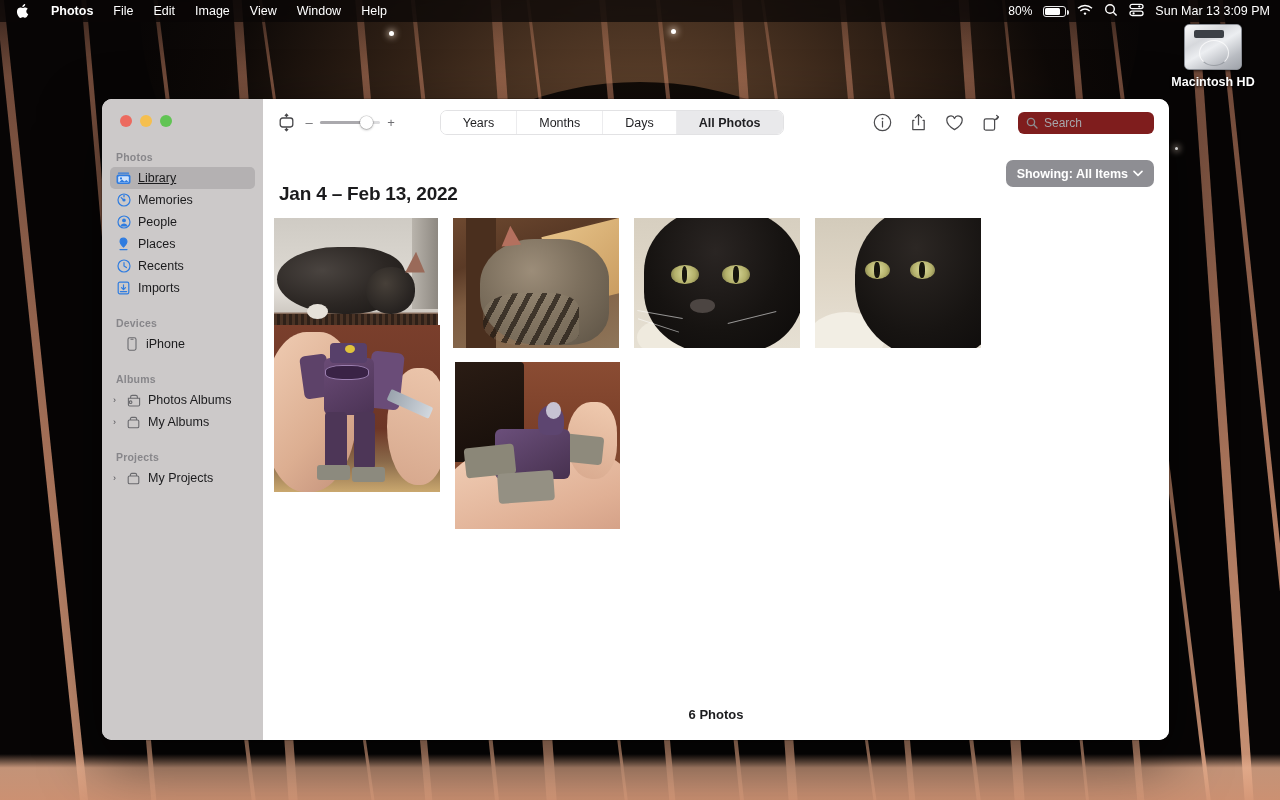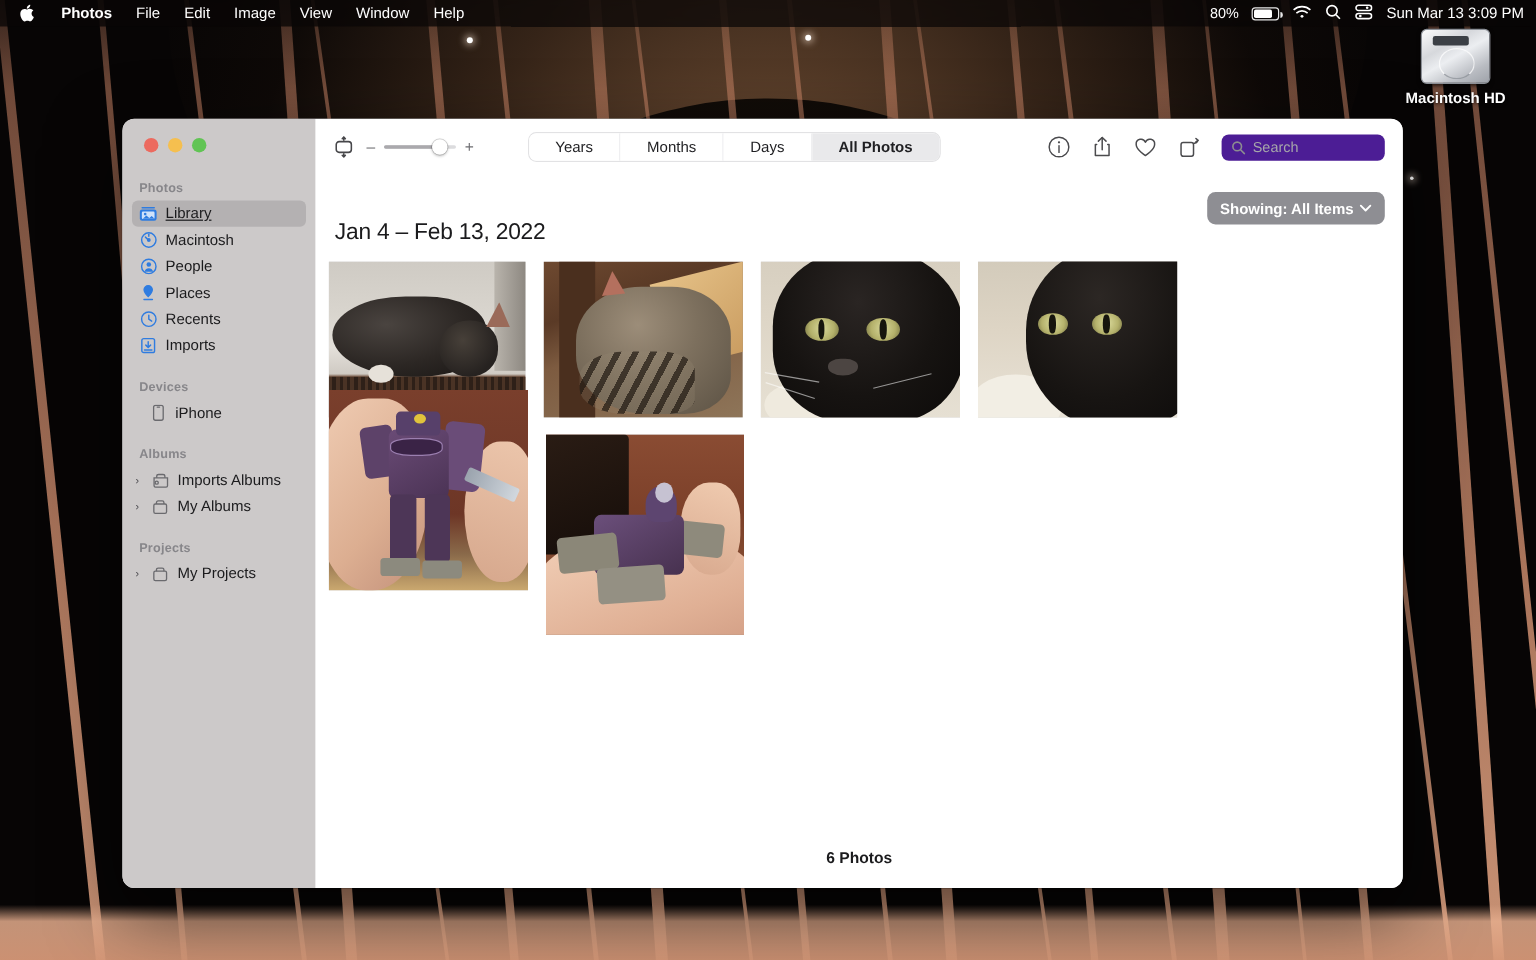--- a/index.html
+++ b/index.html
@@ -100,32 +100,32 @@
     margin:0 auto;
   }
   .seg .s {
     padding:0 22px; font-size:12.5px; color:#1f1f22; display:flex; align-items:center;
     border-right:1px solid #ececee; background:#fff;
   }
   .seg .s:last-child { border-right:none; }
   .seg .s.active { background:#e9e9eb; font-weight:bold; }
   .tb-right { display:flex; align-items:center; gap:18px; margin-left:auto; }
   .search-box {
-    width:136px; height:22px; border-radius:6px; background:#4c1d95;
+    width:136px; height:22px; border-radius:6px; background:#7f1d1d;
     display:flex; align-items:center; gap:6px; padding:0 8px; color:#a6a6aa; font-size:12px;
   }
 
   
   #content { flex:1; position:relative; overflow:hidden;padding-left:28px; }
   .showing-pill {
     position:absolute; right:15px; top:14px; height:27px; border-radius:7px;
     background:#8e8e93; color:#fff; font-size:12.5px; font-weight:bold;
     display:flex; align-items:center; gap:5px; padding:0 11px;
   }
-  .date-head { position:absolute; left:16px; top:37px; font-size:19px; font-weight:normal; color:#1b1b1d; letter-spacing:-.2px; }
+  .date-head { position:absolute; left:16px; top:37px; font-size:19px; font-weight:bold; color:#1b1b1d; letter-spacing:-.2px; }
   .grid { position:absolute; left:11px; top:72px; right:10px; display:flex; flex-wrap:wrap; gap:14px 15px; }
   .thumb { height:130px; position:relative; overflow:hidden; background:#ddd; flex:0 0 auto; }
   .ph-count { position:absolute; left:0; right:0; bottom:18px; text-align:center; font-size:13px; font-weight:bold; color:#1b1b1d;margin-top:27px; }
 
   
   .art { position:absolute; inset:0; }
   
   .a1 { background:linear-gradient(to bottom,#cfcbc4 0%,#d9d5ce 34%,#e4e0da 55%,#cfcac3 72%,#6b4a36 74%,#4d3527 100%); }
   .a1 .sill { position:absolute; left:0; right:0; bottom:0; height:26%; background:repeating-linear-gradient(90deg,#4a3325 0 3px,#2e2018 3px 6px); }
   .a1 .body { position:absolute; left:2%; top:22%; width:78%; height:52%; border-radius:48% 40% 44% 52%;
@@ -312,21 +312,21 @@
       </div>
       <div class="sb-item">
         <span class="ic">
           <svg width="14" height="14" viewBox="0 0 14 14" fill="none" stroke="#2f7ce0" stroke-width="1.2" aria-hidden="true">
             <circle cx="7" cy="7" r="6"></circle>
               <circle cx="7" cy="7" r="1.6" fill="#2f7ce0" stroke="none"></circle>
             <path d="M7 2.2v1.6" stroke-linecap="round"></path>
             <path d="M4.2 4.6l2 2" stroke-linecap="round"></path>
           </svg>
         </span>
-        <span>Macintosh</span>
+        <span>Memories</span>
       </div>
       <div class="sb-item">
         <span class="ic">
           <svg width="14" height="14" viewBox="0 0 14 14" fill="none" stroke="#2f7ce0" stroke-width="1.2" aria-hidden="true">
             <circle cx="7" cy="7" r="6"></circle>
             <circle cx="7" cy="5.4" r="1.9" fill="#2f7ce0" stroke="none"></circle>
             <path d="M3.3 11.4c0.7-1.9 2-2.8 3.7-2.8s3 0.9 3.7 2.8" fill="#2f7ce0" stroke="none"></path>
           </svg>
         </span>
         <span>People</span>
@@ -378,21 +378,21 @@
       <div class="sb-section">Albums</div>
       <div class="sb-item indent">
         <span class="tw">›</span>
         <span class="ic">
           <svg width="14" height="13" viewBox="0 0 14 13" fill="none" stroke="#6a6a6e" stroke-width="1.1" aria-hidden="true">
             <path d="M1.4 4.2h11.2v6.6a1.2 1.2 0 0 1-1.2 1.2H2.6a1.2 1.2 0 0 1-1.2-1.2z"></path>
             <path d="M3.6 4.2V2.9c0-0.8 0.7-1.5 1.6-1.5h3.6c0.9 0 1.6 0.7 1.6 1.5v1.3"></path>
             <circle cx="3.6" cy="8.2" r="1.3"></circle>
           </svg>
         </span>
-        <span>Imports Albums</span>
+        <span>Photos Albums</span>
       </div>
       <div class="sb-item indent">
         <span class="tw">›</span>
         <span class="ic">
           <svg width="13" height="13" viewBox="0 0 13 13" fill="none" stroke="#6a6a6e" stroke-width="1.1" aria-hidden="true">
             <rect x="1.2" y="4" width="10.6" height="7.8" rx="1.3"></rect>
             <path d="M3.4 4V2.8c0-0.8 0.6-1.4 1.4-1.4h3.4c0.8 0 1.4 0.6 1.4 1.4V4"></path>
           </svg>
         </span>
         <span>My Albums</span>

